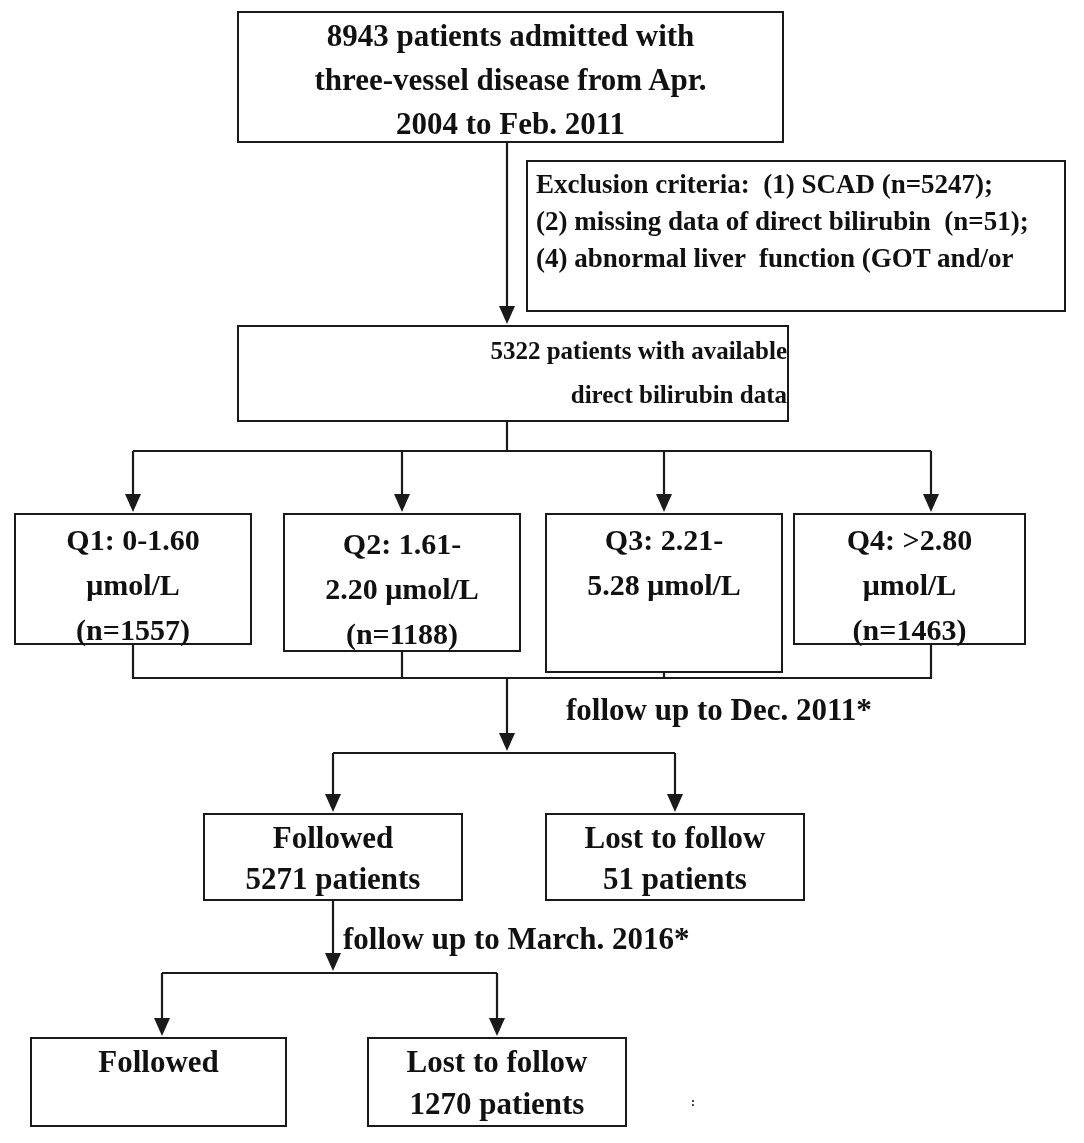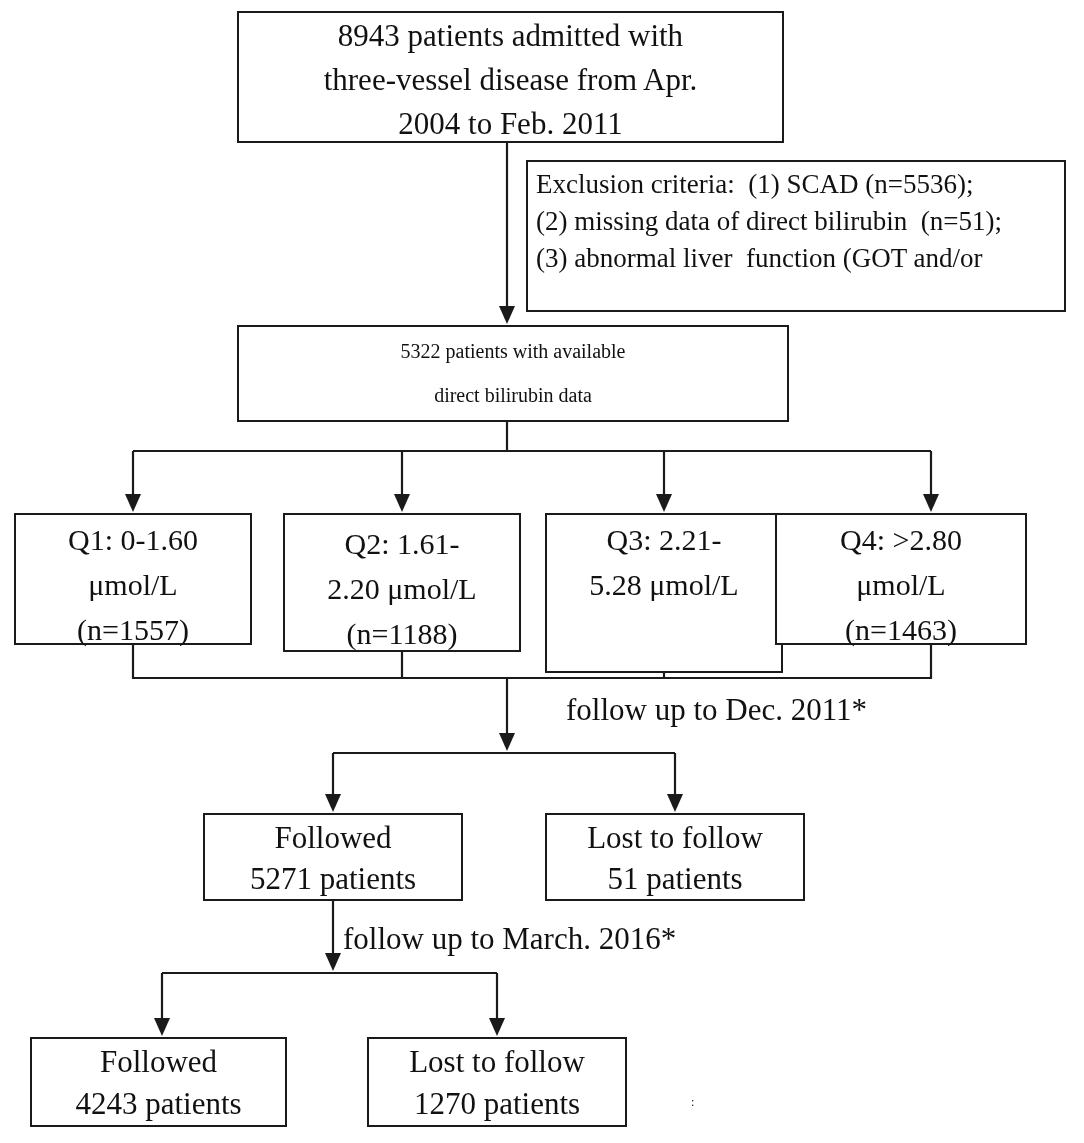--- a/index.html
+++ b/index.html
@@ -4,20 +4,21 @@
 <title>Flowchart</title>
 <style>
   html,body{margin:0;padding:0;background:#ffffff;}
   #canvas{
     position:relative;
     width:1084px;height:1143px;
     background:#ffffff;
     font-family:"Liberation Serif","DejaVu Serif",serif;
     color:#111111;
     overflow:hidden;
+    font-weight:bold;
   }
   #connectors{position:absolute;left:0;top:0;pointer-events:none;}
   .node{
     position:absolute;
     box-sizing:border-box;
     border:2px solid #1a1a1a;
     background:#ffffff;
     text-align:center;
     overflow:visible;
     z-index:2;
@@ -85,66 +86,65 @@
     </g>
   </svg>
 
   <div class="node" style="left:237px;top:11px;width:547px;height:132px;font-size:31px;line-height:44px;padding-top:1px;">
     <span class="ln">8943 patients admitted with</span>
     <span class="ln">three-vessel disease from Apr.</span>
     <span class="ln">2004 to Feb. 2011</span>
   </div>
 
   <div class="node left-align" style="left:526px;top:160px;width:540px;height:152px;font-size:27px;line-height:37px;padding:4px 8px;">
-    <span class="ln">Exclusion criteria:  (1) SCAD (n=5536);</span>
+    <span class="ln">Exclusion criteria:  (1) SCAD (n=5247);</span>
     <span class="ln">(2) missing data of direct bilirubin  (n=51);</span>
-    <span class="ln">(3) abnormal liver  function (GOT and/or</span>
+    <span class="ln">(4) abnormal liver  function (GOT and/or</span>
   </div>
 
-  <div class="node" style="left:237px;top:325px;width:552px;height:97px;font-size:20px;line-height:44px;padding-top:2px;">
+  <div class="node" style="left:237px;top:325px;width:552px;height:97px;font-size:25px;line-height:44px;padding-top:2px;text-align:right;">
     <span class="ln">5322 patients with available</span>
     <span class="ln">direct bilirubin data</span>
   </div>
 
   <div class="node" style="left:14px;top:513px;width:238px;height:132px;font-size:30px;line-height:45px;padding-top:2px;">
     <span class="ln">Q1: 0-1.60</span>
     <span class="ln">μmol/L</span>
     <span class="ln">(n=1557)</span>
   </div>
   <div class="node" style="left:283px;top:513px;width:238px;height:139px;font-size:30px;line-height:45px;padding-top:6px;">
     <span class="ln">Q2: 1.61-</span>
     <span class="ln">2.20 μmol/L</span>
     <span class="ln">(n=1188)</span>
   </div>
   <div class="node" style="left:545px;top:513px;width:238px;height:160px;font-size:30px;line-height:45px;padding-top:2px;">
     <span class="ln">Q3: 2.21-</span>
     <span class="ln">5.28 μmol/L</span>
   </div>
-  <div class="node" style="left:775px;top:513px;width:252px;height:132px;font-size:30px;line-height:45px;padding-top:2px;">
+  <div class="node" style="left:793px;top:513px;width:233px;height:132px;font-size:30px;line-height:45px;padding-top:2px;">
     <span class="ln">Q4: &gt;2.80</span>
     <span class="ln">μmol/L</span>
     <span class="ln">(n=1463)</span>
   </div>
 
   <div class="flabel" style="left:566px;top:692px;">follow up to Dec. 2011*</div>
 
   <div class="node" style="left:203px;top:813px;width:260px;height:88px;font-size:31px;line-height:41px;padding-top:2px;">
     <span class="ln">Followed</span>
     <span class="ln">5271 patients</span>
   </div>
   <div class="node" style="left:545px;top:813px;width:260px;height:88px;font-size:31px;line-height:41px;padding-top:2px;">
     <span class="ln">Lost to follow</span>
     <span class="ln">51 patients</span>
   </div>
 
   <div class="flabel" style="left:343px;top:921px;">follow up to March. 2016*</div>
 
   <div class="node" style="left:30px;top:1037px;width:257px;height:90px;font-size:31px;line-height:42px;padding-top:2px;">
     <span class="ln">Followed</span>
-    <span class="ln">4243 patients</span>
   </div>
   <div class="node" style="left:367px;top:1037px;width:260px;height:90px;font-size:31px;line-height:42px;padding-top:2px;">
     <span class="ln">Lost to follow</span>
     <span class="ln">1270 patients</span>
   </div>
 
   <div class="stray" style="left:691px;top:1095px;">:</div>
 
 </div>
 

